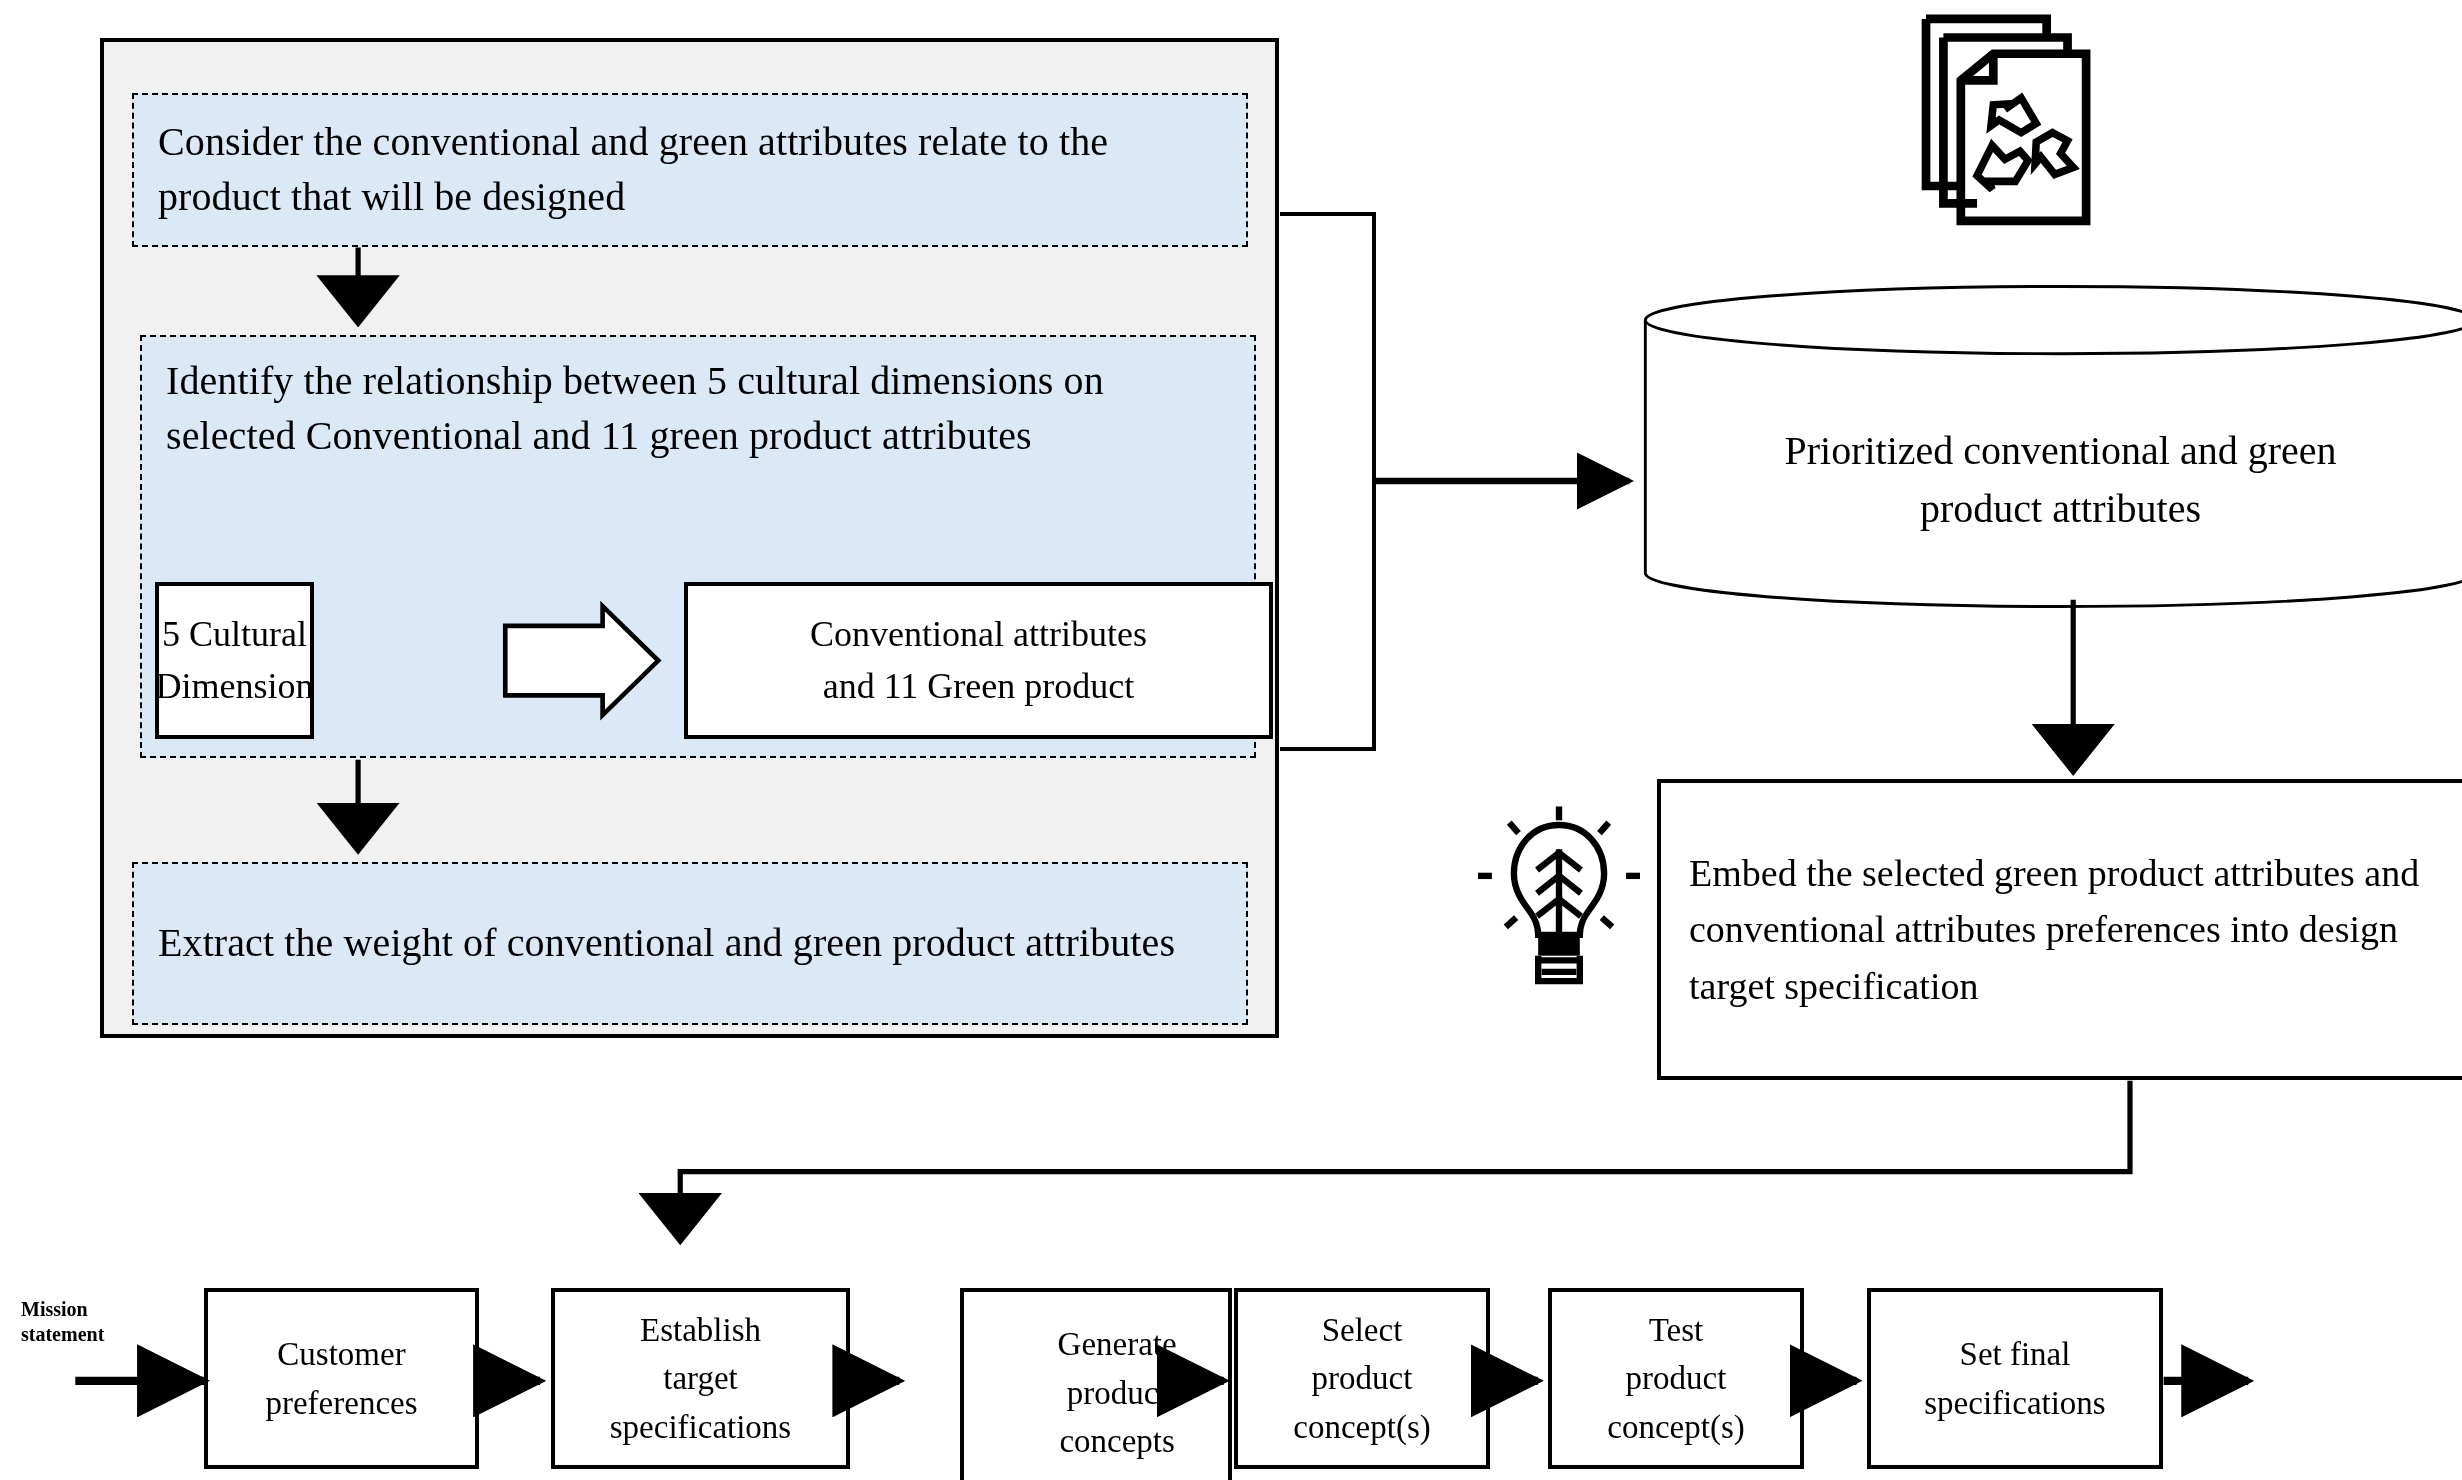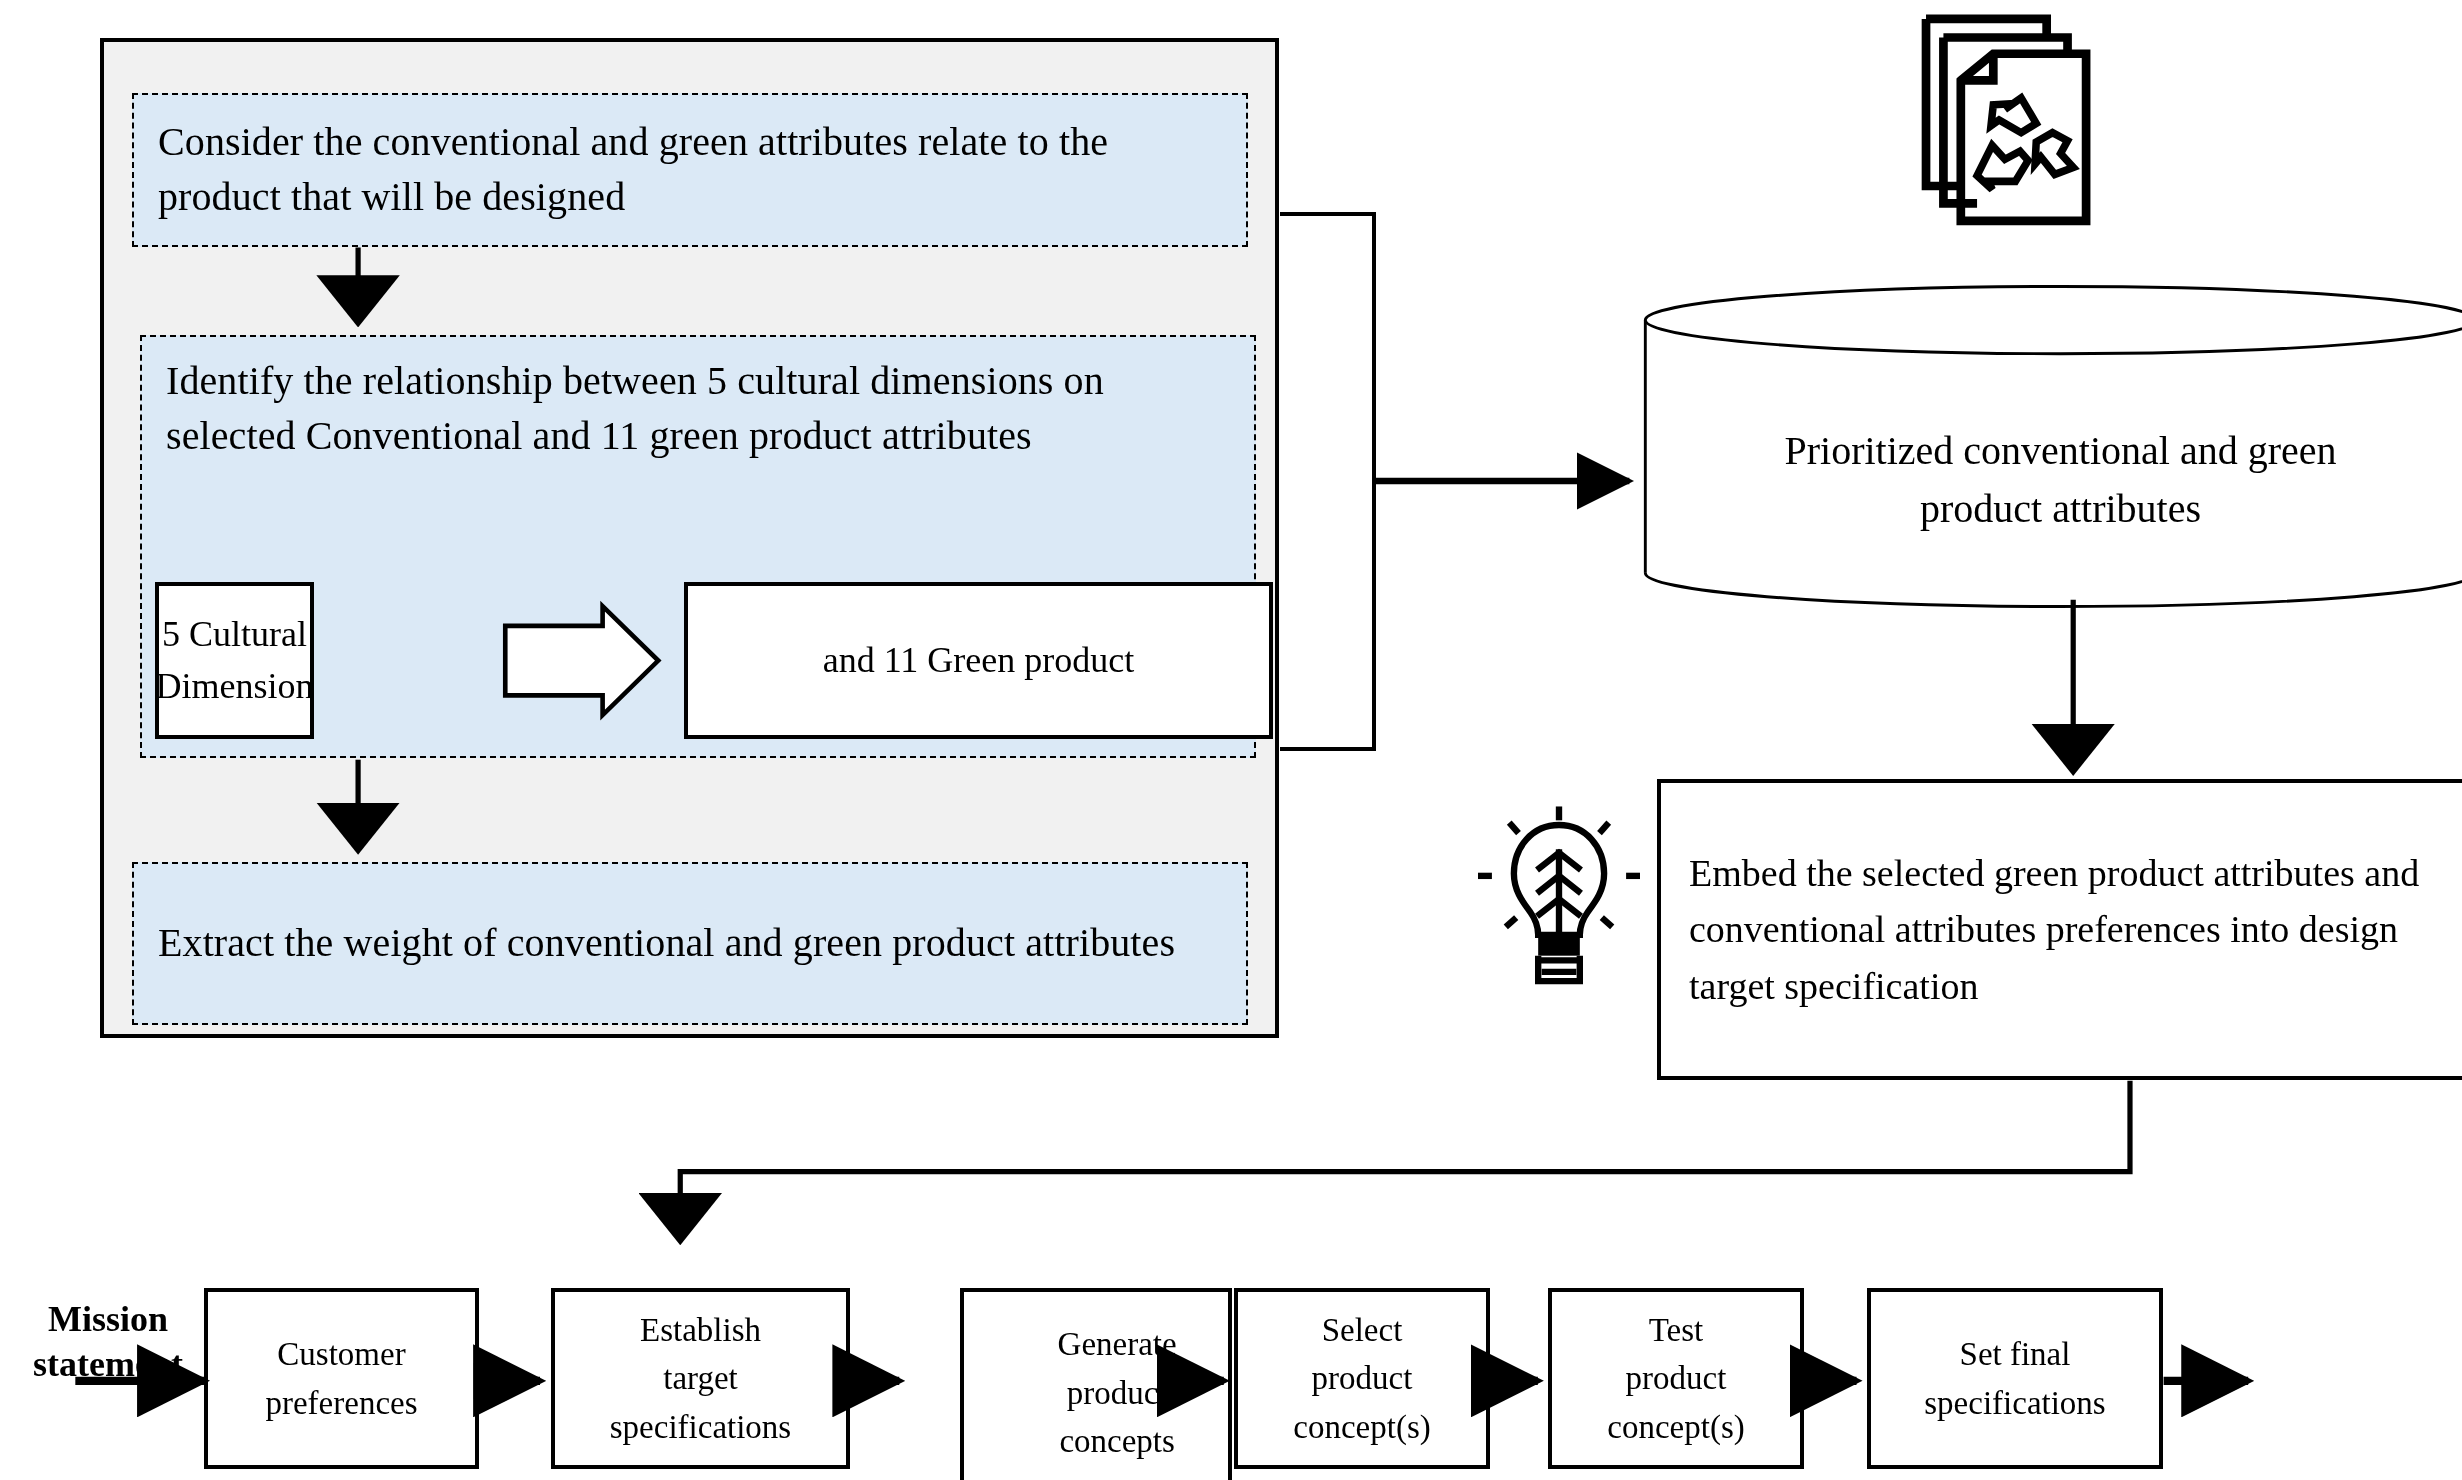--- a/index.html
+++ b/index.html
@@ -132,23 +132,22 @@
     text-align: center;
     font-size: 33px;
     line-height: 1.47;
     padding: 0 5.8px;
   }
   #mission-label {
     position: absolute;
     left: 21px;
     top: 1297px;
     width: 174px;
-    text-align: center;
     font-weight: bold;
-    font-size: 36px;
+    font-size: 20px;
     line-height: 1.25;
   }
   .txt { display: block; }
 </style>
 </head>
 <body>
 
 <div id="canvas">
 
   <div class="node grey-panel"></div>
@@ -163,20 +162,21 @@
 
   <div class="inner-box" id="cultural-box">
     <span>
       <span class="txt">5 Cultural</span>
       <span class="txt">Dimension</span>
     </span>
   </div>
 
   <div class="inner-box" id="attributes-box">
     <span>
+      <span class="txt">Conventional attributes</span>
       <span class="txt">and 11 Green product</span>
     </span>
   </div>
 
   <div class="node blue-step" id="step3">
     <span class="txt">Extract the weight of conventional and green product attributes</span>
   </div>
 
   <div class="bracket"></div>
 

